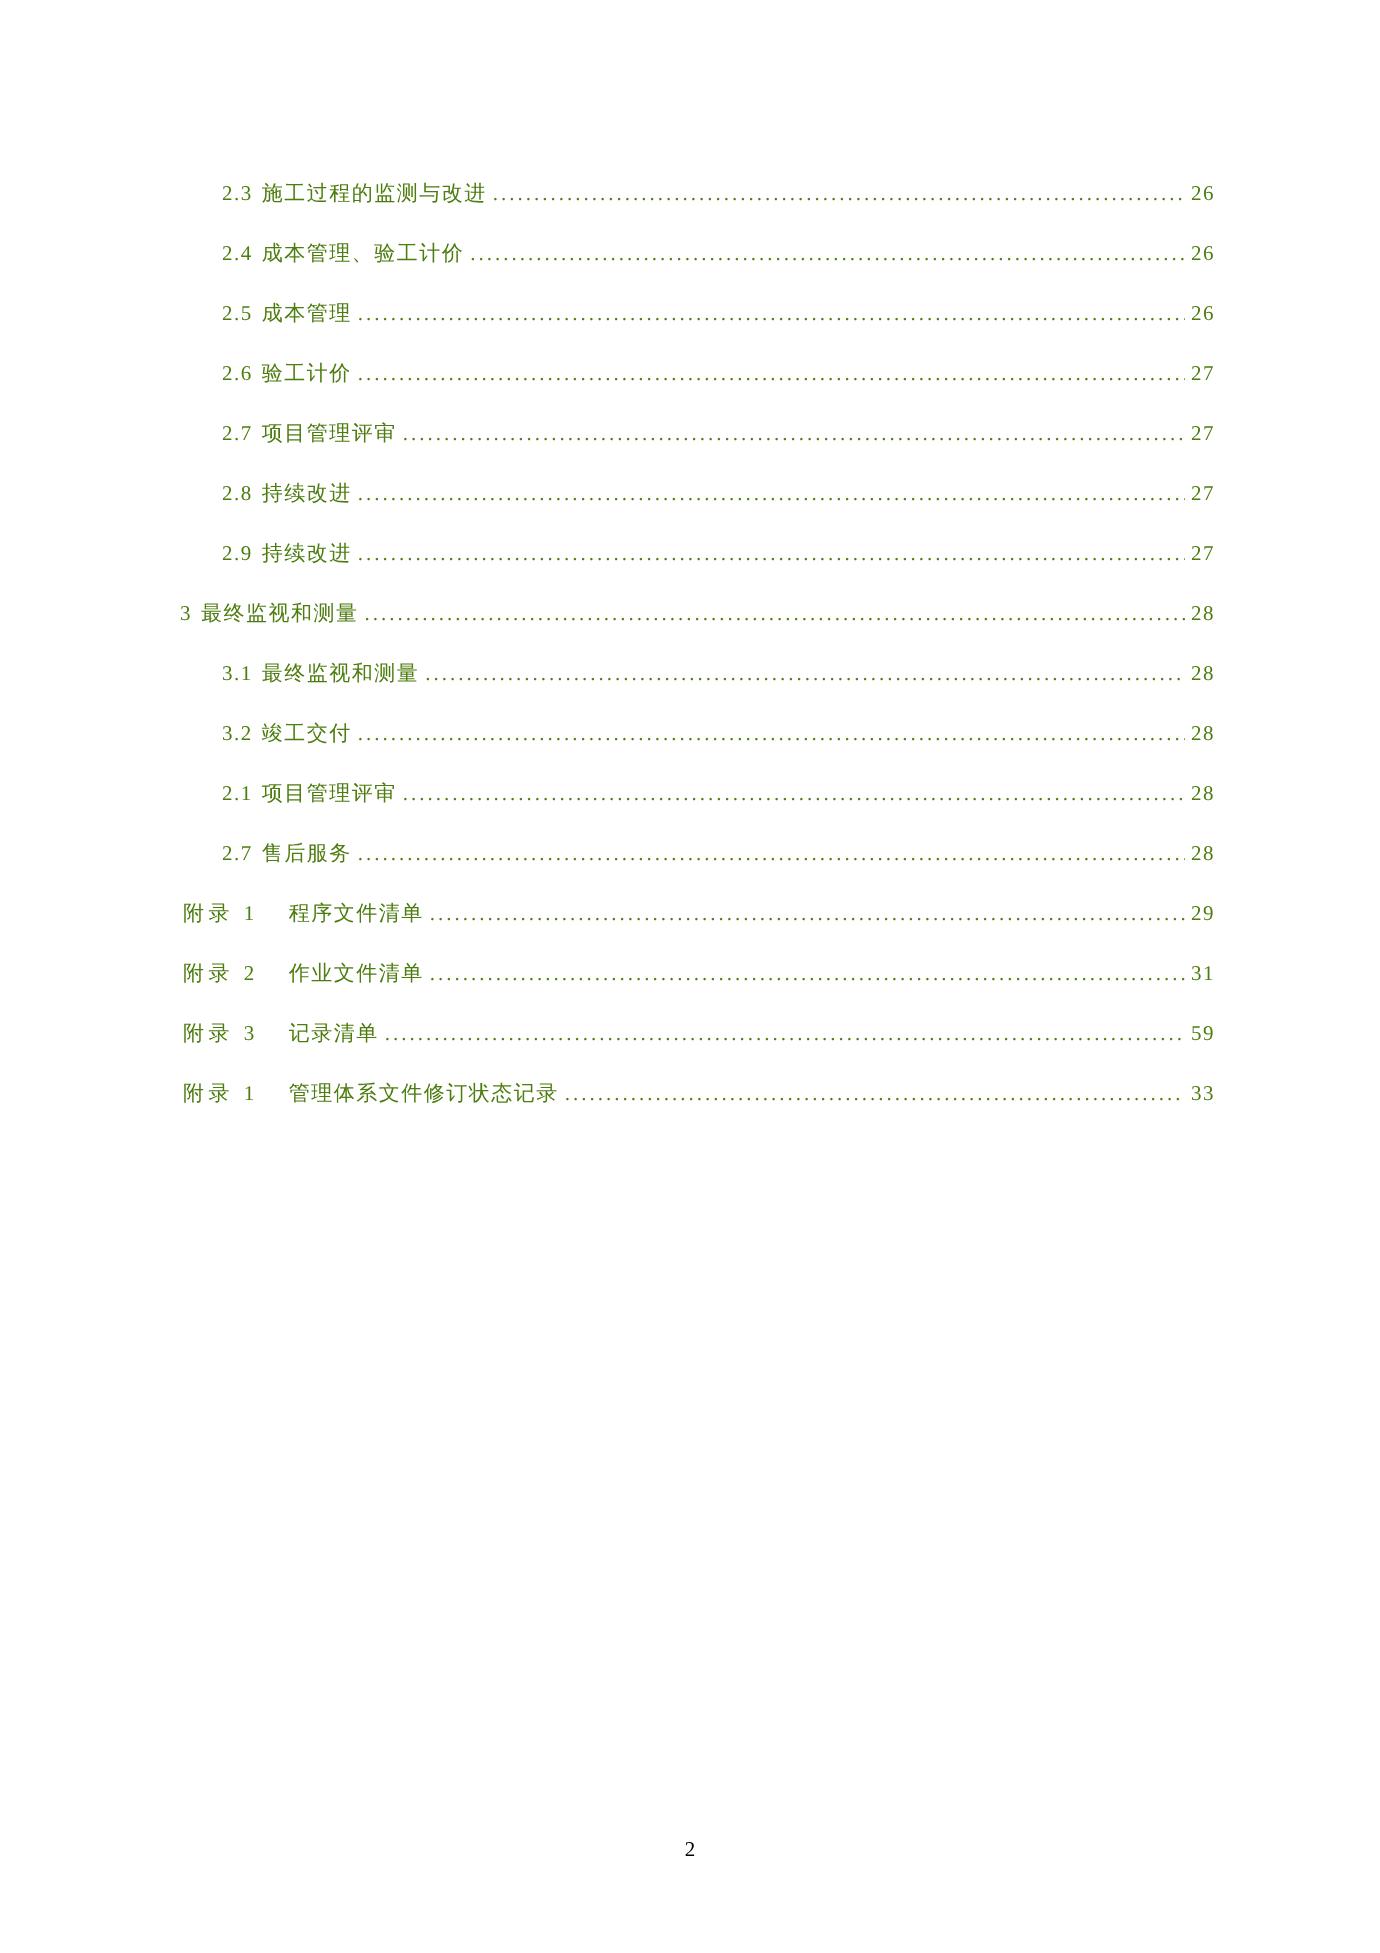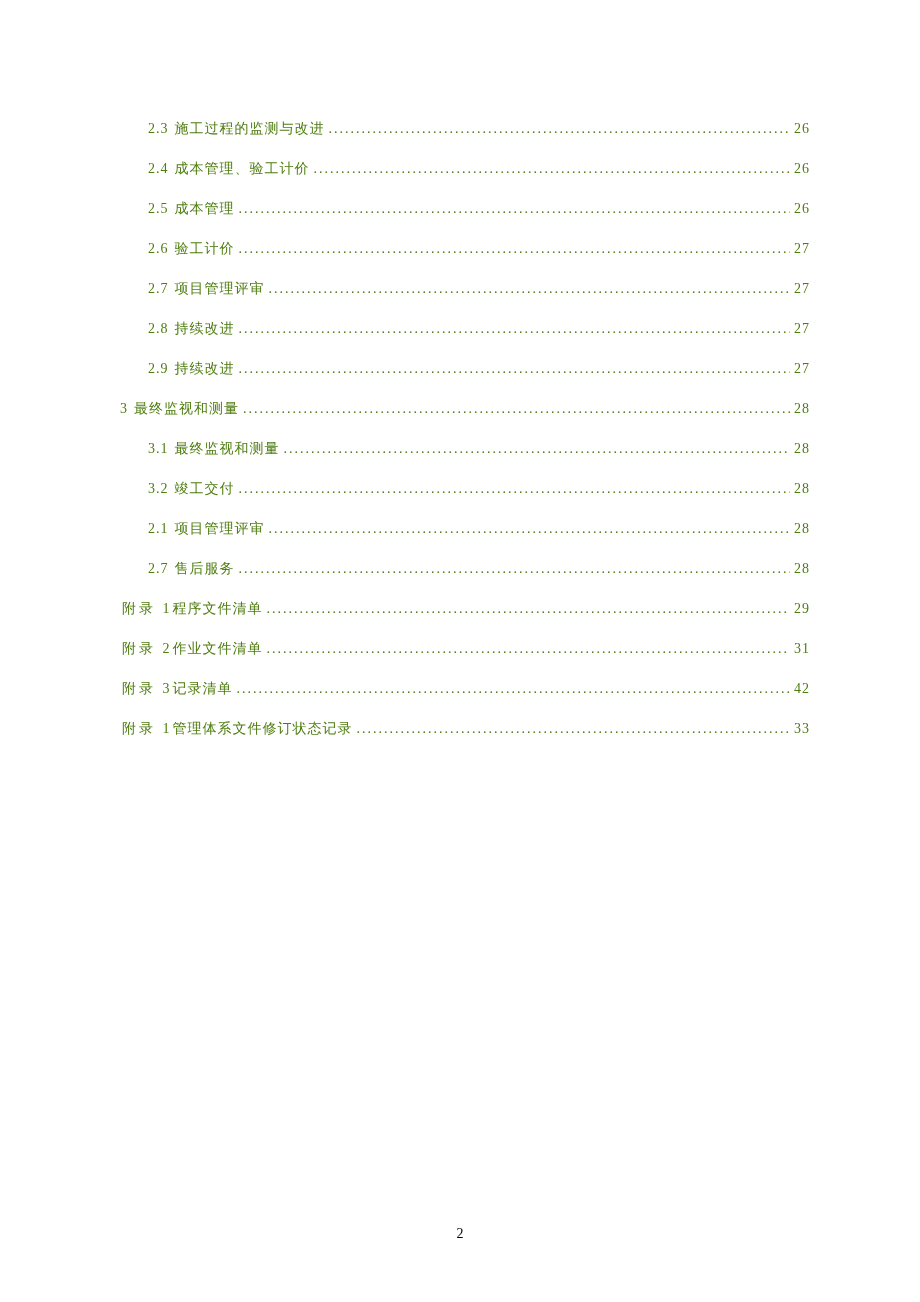--- a/index.html
+++ b/index.html
@@ -51,21 +51,21 @@
     }
     .toc-page {
       flex-shrink: 0;
     }
     .appendix-label {
       flex-shrink: 0;
       letter-spacing: 3px;
     }
     .appendix-title {
       flex-shrink: 0;
-      margin-left: 0;
+      margin-left: 20px;
     }
     .page-number {
       position: absolute;
       bottom: 60px;
       left: 0;
       right: 0;
       text-align: center;
       font-size: 14px;
       color: #000;
     }
@@ -171,21 +171,21 @@
       <span class="appendix-label">附录 2</span>
       <span class="appendix-title">作业文件清单</span>
       <span class="toc-dots">................................................................................................................................</span>
       <span class="toc-page">31</span>
     </div>
 
     <div class="toc-entry level0">
       <span class="appendix-label">附录 3</span>
       <span class="appendix-title">记录清单</span>
       <span class="toc-dots">................................................................................................................................</span>
-      <span class="toc-page">42</span>
+      <span class="toc-page">59</span>
     </div>
 
     <div class="toc-entry level0">
       <span class="appendix-label">附录 1</span>
       <span class="appendix-title">管理体系文件修订状态记录</span>
       <span class="toc-dots">................................................................................................................................</span>
       <span class="toc-page">33</span>
     </div>
 
   </div>

